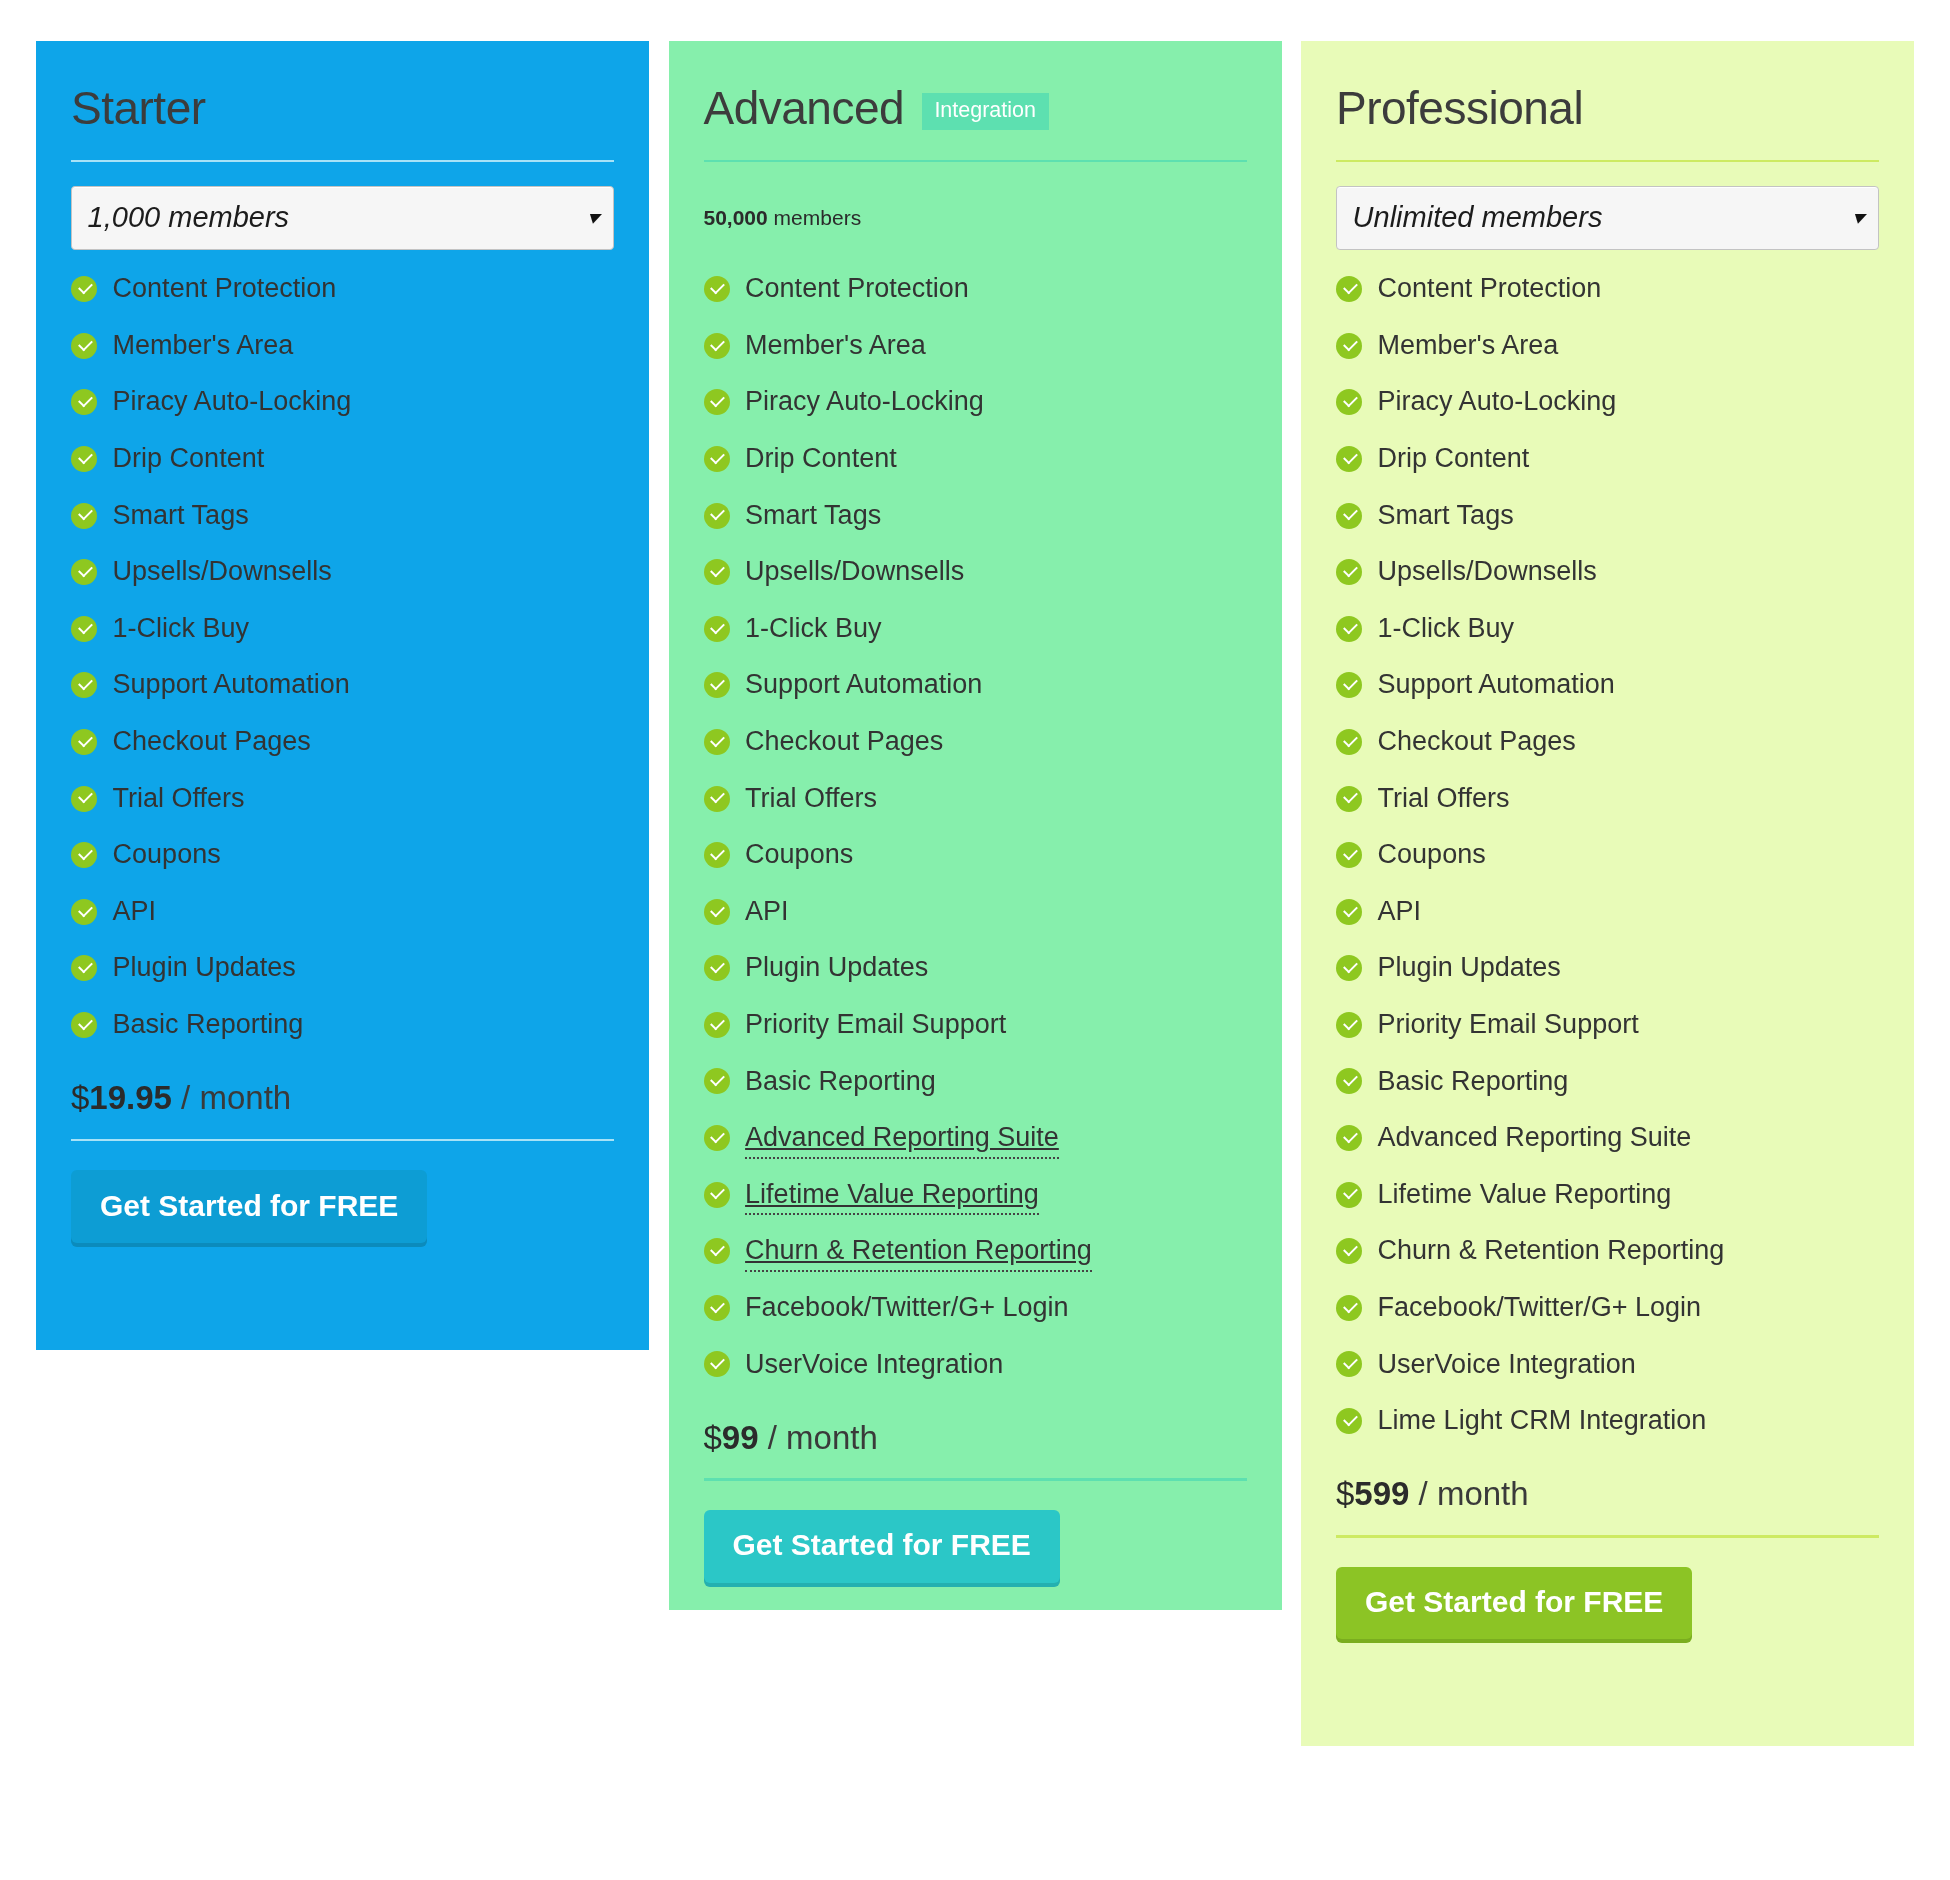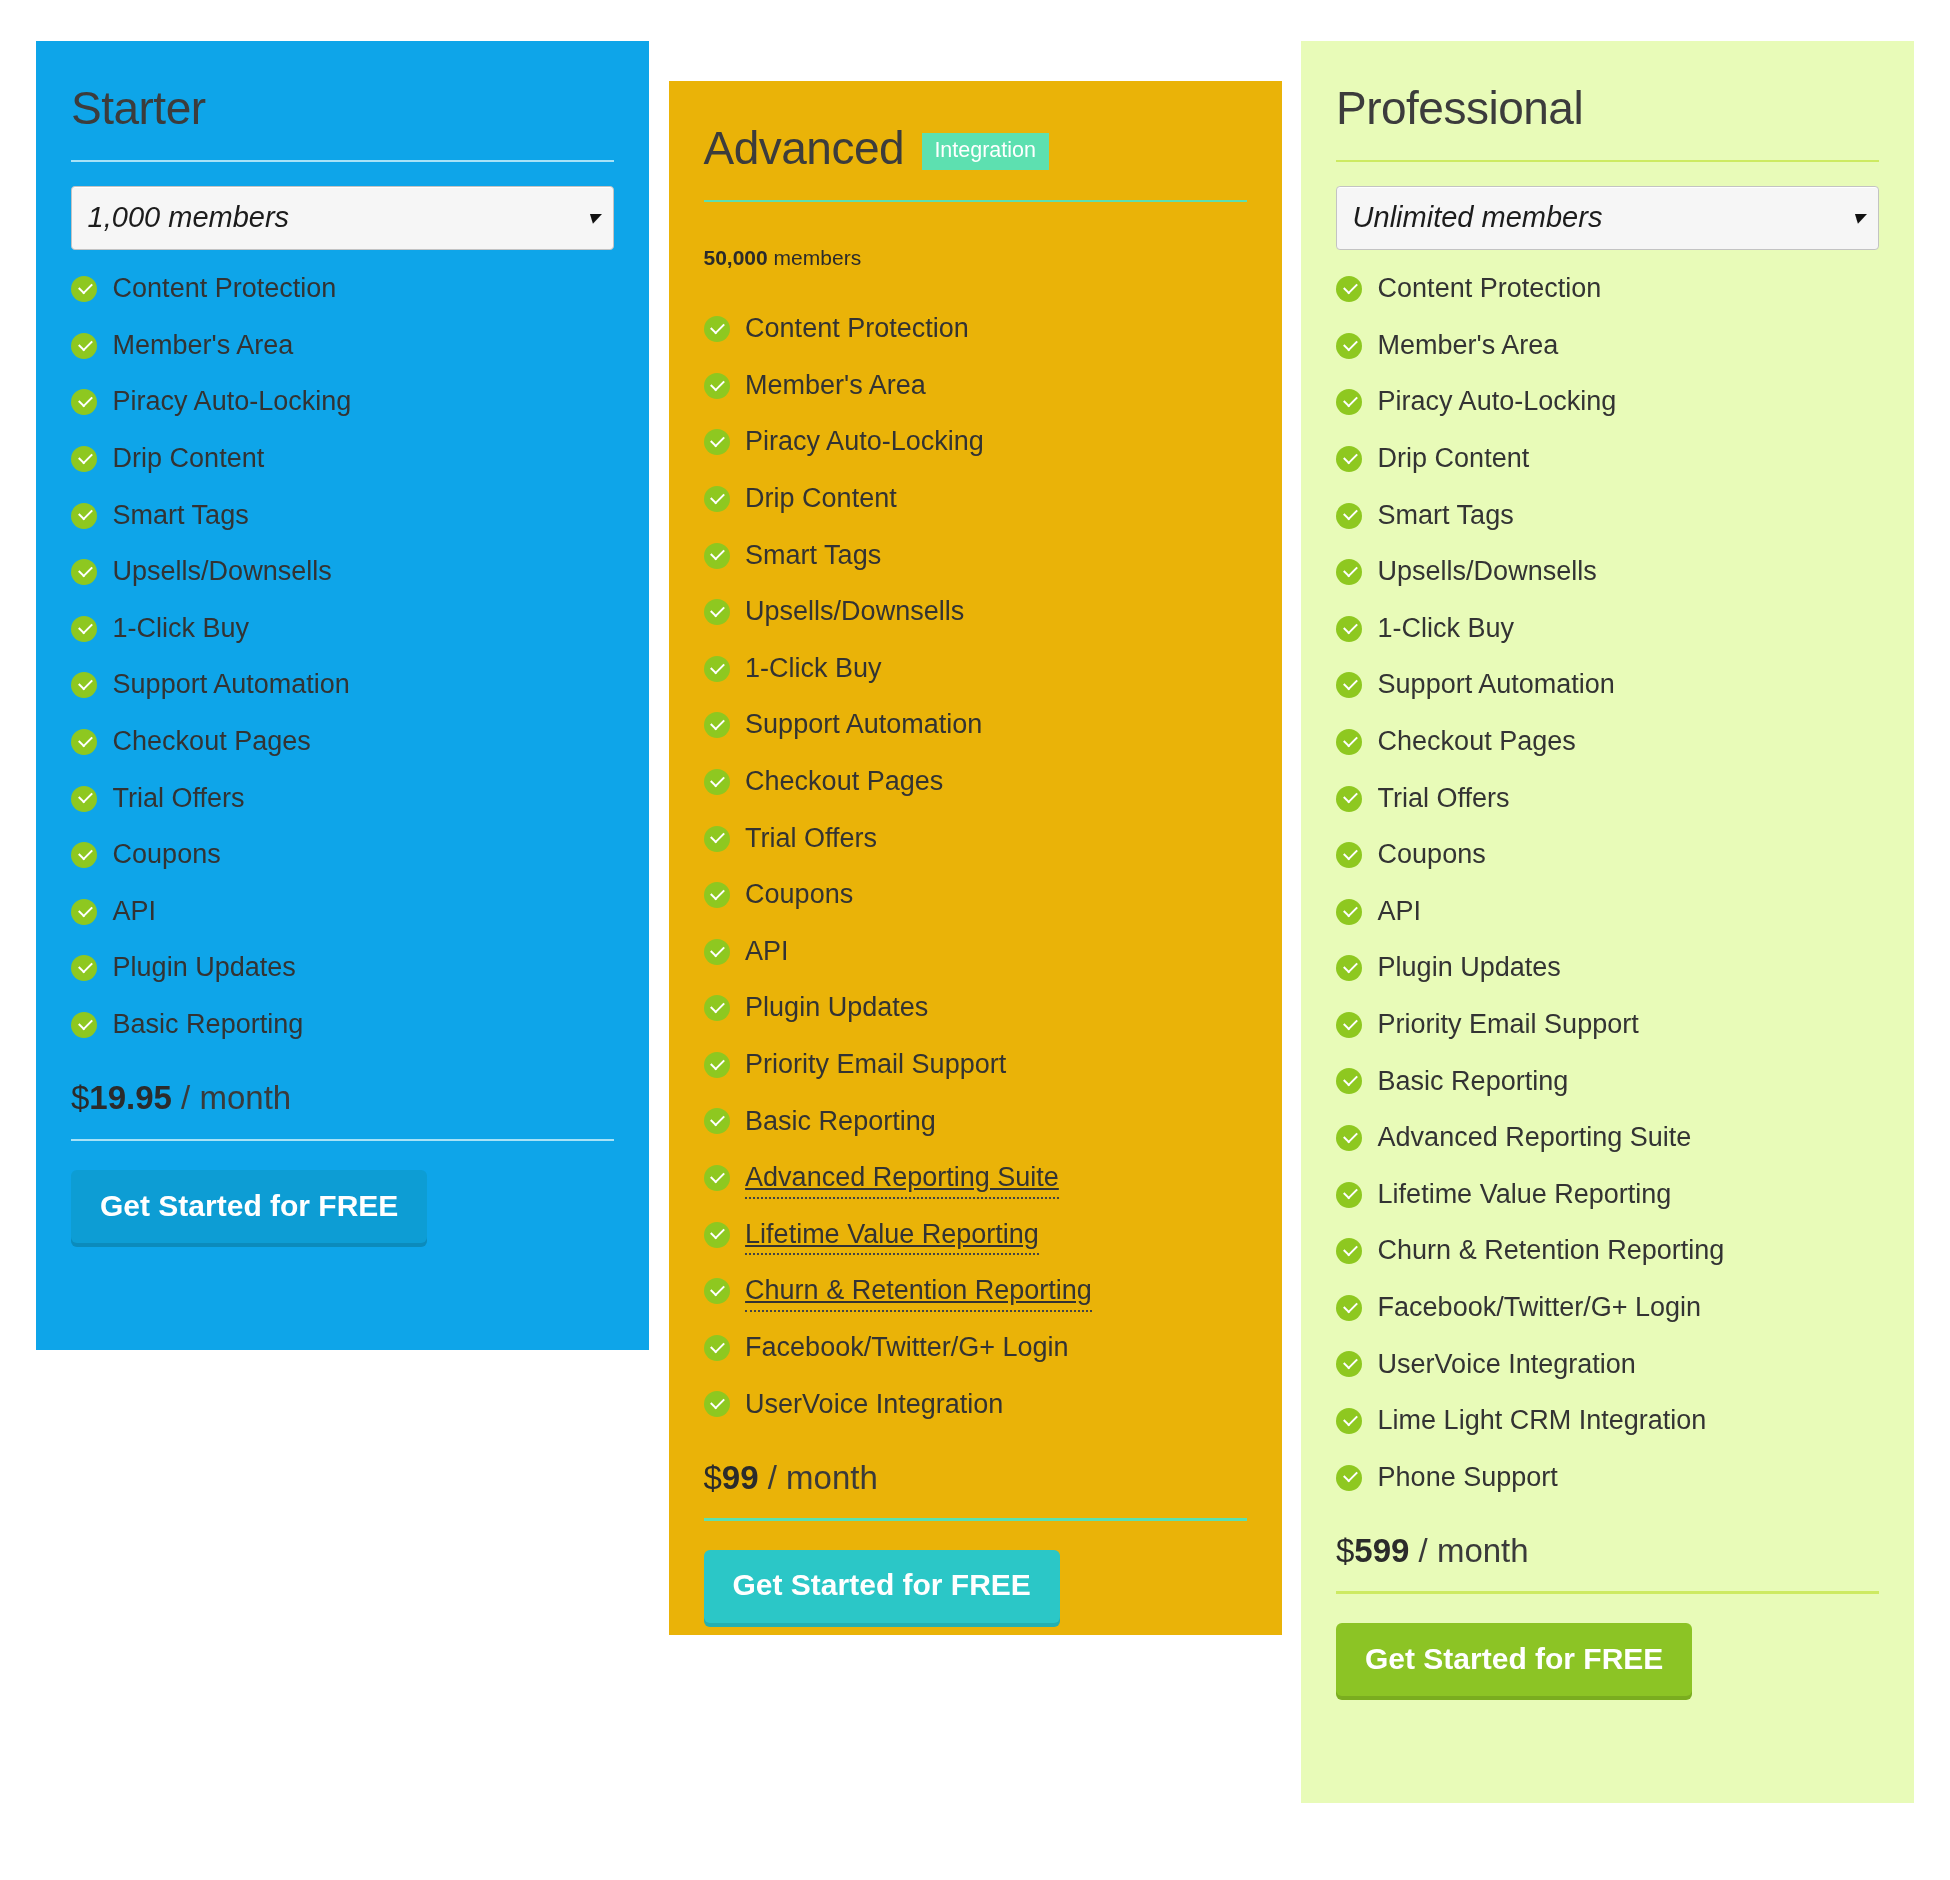--- a/index.html
+++ b/index.html
@@ -23,21 +23,21 @@
     display: flex;
     gap: 19.5px;
     align-items: flex-start;
   }
   .col {
     width: 613px;
     padding: 37px 35px 0 35px;
     position: relative;
   }
   .col-starter      { background: #0ea5e9; padding-bottom: 107px; }
-  .col-advanced     { background: #eab308; padding-bottom: 12px; margin-top: 40px; }
+  .col-advanced     { background: #86efac; padding-bottom: 27px; }
   .col-professional { background: #e8fbb8; padding-bottom: 107px; }
 
   
   .plan-head {
     display: flex;
     align-items: center;
     gap: 17.6px;
     min-height: 60px;
   }
   .plan-title {
@@ -421,20 +421,16 @@
             <span class="feat-label">Facebook/Twitter/G+ Login</span>
           </li>
           <li>
             <span class="check"></span>
             <span class="feat-label">UserVoice Integration</span>
           </li>
           <li>
             <span class="check"></span>
             <span class="feat-label">Lime Light CRM Integration</span>
           </li>
-          <li>
-            <span class="check"></span>
-            <span class="feat-label">Phone Support</span>
-          </li>
         </ul><div class="price"><span>$</span><span class="amt">599</span><span class="per"> / month</span></div><div class="price-rule"></div><button class="cta cta-professional">Get Started for FREE</button></div>
     </div>
 </div>
 
 
 </body></html>

